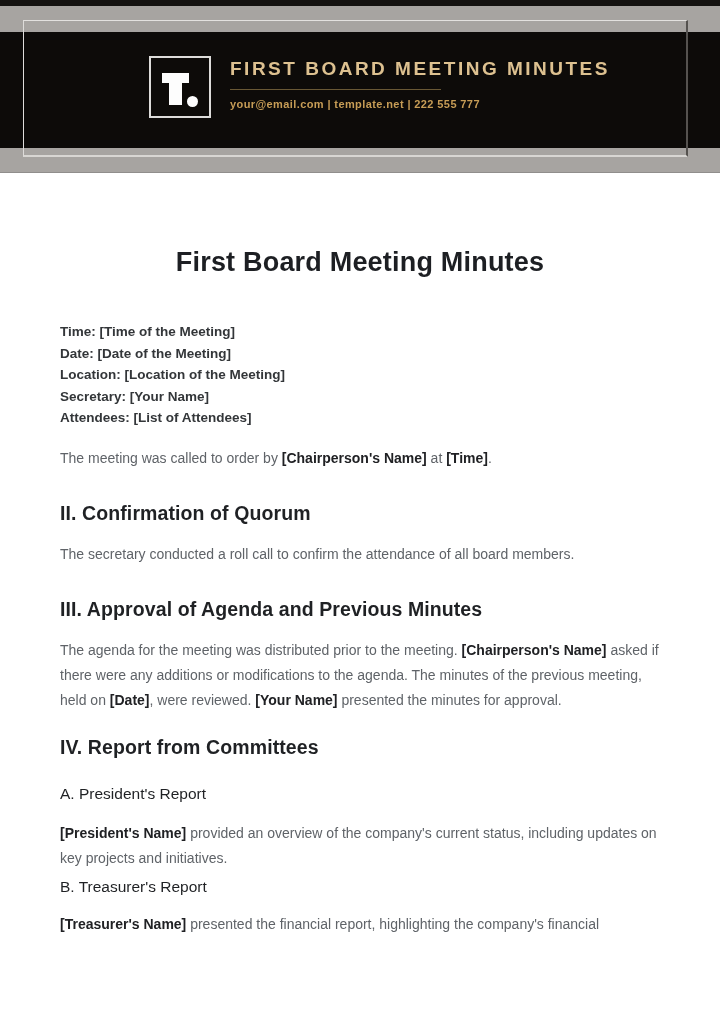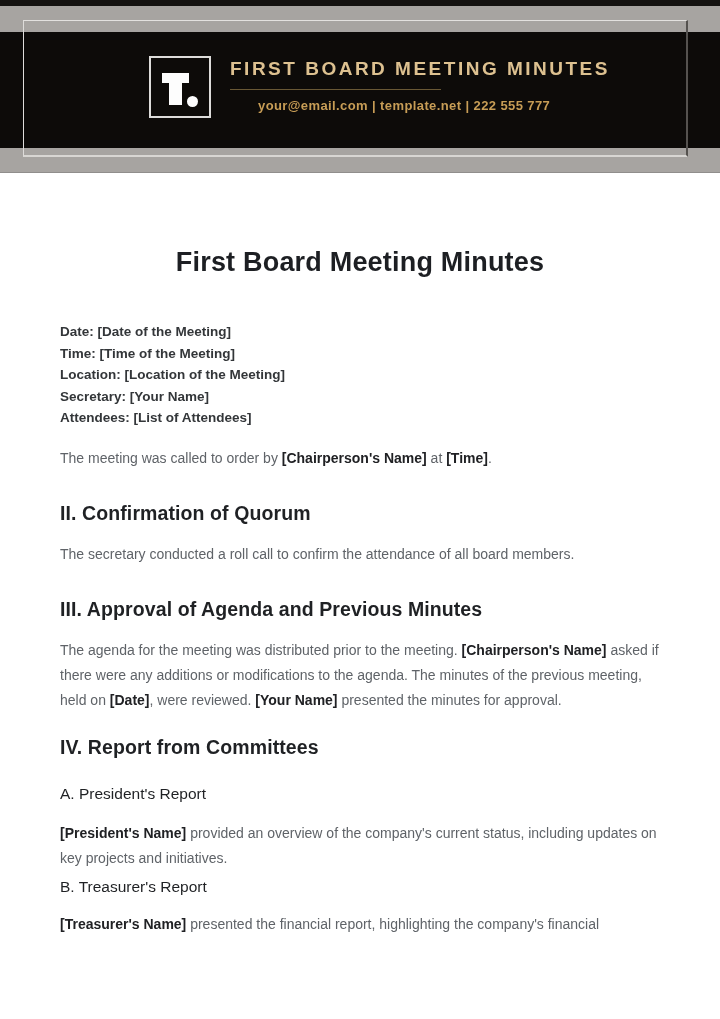--- a/index.html
+++ b/index.html
@@ -17,21 +17,21 @@
   .band-content { position:absolute; top:56px; left:149px; display:flex; align-items:flex-start; }
 
   .logo-box { width:62px; height:62px; border:2px solid #dddcda; position:relative; flex:0 0 auto; }
   .logo-t-bar  { position:absolute; left:11px; top:15px; width:27px; height:10px; background:#fdfdfd; }
   .logo-t-stem { position:absolute; left:18px; top:15px; width:13px; height:32px; background:#fdfdfd; }
   .logo-t-dot  { position:absolute; left:36px; top:38px; width:11px; height:11px; border-radius:50%; background:#fdfdfd; }
 
   .band-text   { margin-left:19px; padding-top:2px; }
   .band-title  { font-size:19px; font-weight:bold; letter-spacing:2.5px; color:#ddc190; white-space:nowrap; }
   .band-divider{ margin-top:9px; width:211px; height:1px; background:#695835; }
-  .band-contact{ margin-top:8px; font-size:13px; font-weight:bold; letter-spacing:.4px; color:#c79d56; white-space:nowrap;margin-left:28px; }
+  .band-contact{ margin-top:8px; font-size:11px; font-weight:bold; letter-spacing:.4px; color:#c79d56; white-space:nowrap; }
 
   
   .doc { padding:0 60px; color:#5f6368; }
   .doc-title { margin-top:72px; text-align:center; font-size:27px; line-height:34px;
                font-weight:bold; color:#1d1f23; letter-spacing:.2px; }
 
   .meta { margin-top:42px; }
   .meta-line { font-size:13.5px; line-height:21.5px; font-weight:bold; color:#333639; }
 
   h2.sec { font-size:19.5px; line-height:24px; font-weight:bold; color:#1f2124; letter-spacing:.1px; }
@@ -67,22 +67,22 @@
       <div class="band-contact">your@email.com | template.net | 222 555 777</div>
     </div>
   </div>
 </header>
 
 <main class="doc">
 
   <h1 class="doc-title">First Board Meeting Minutes</h1>
 
   <div class="meta">
+    <div class="meta-line">Time: [Time of the Meeting]</div>
     <div class="meta-line">Date: [Date of the Meeting]</div>
-    <div class="meta-line">Time: [Time of the Meeting]</div>
     <div class="meta-line">Location: [Location of the Meeting]</div>
     <div class="meta-line">Secretary: [Your Name]</div>
     <div class="meta-line">Attendees: [List of Attendees]</div>
   </div>
 
   <p class="body-p mt-p"><span>The meeting was called to order by </span><strong>[Chairperson's Name]</strong><span> at </span><strong>[Time]</strong><span>.</span></p>
 
   <h2 class="sec mt-sec">II. Confirmation of Quorum</h2>
   <p class="body-p mt-p"><span>The secretary conducted a roll call to confirm the attendance of all board members.</span></p>
 

